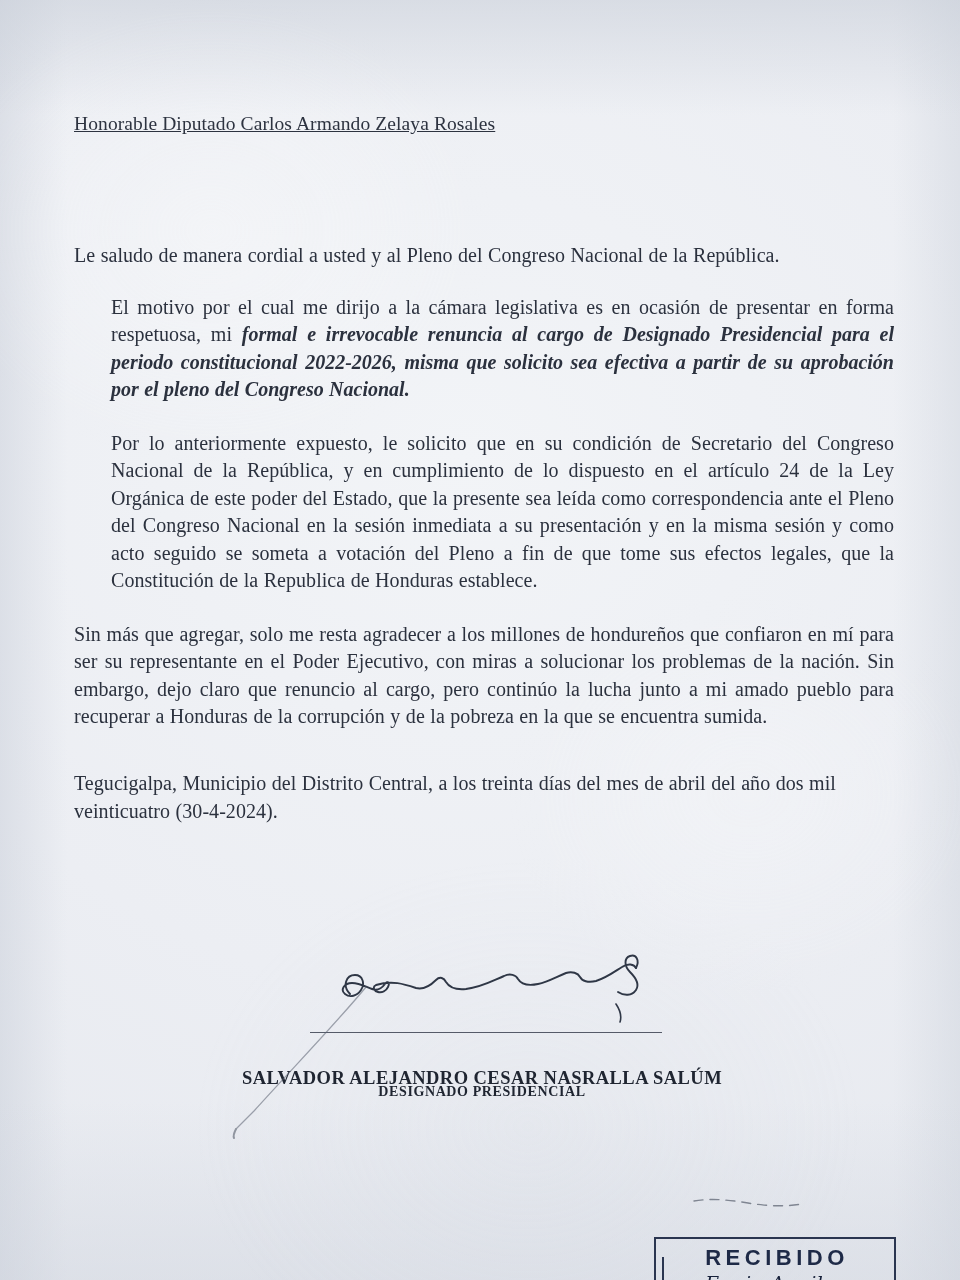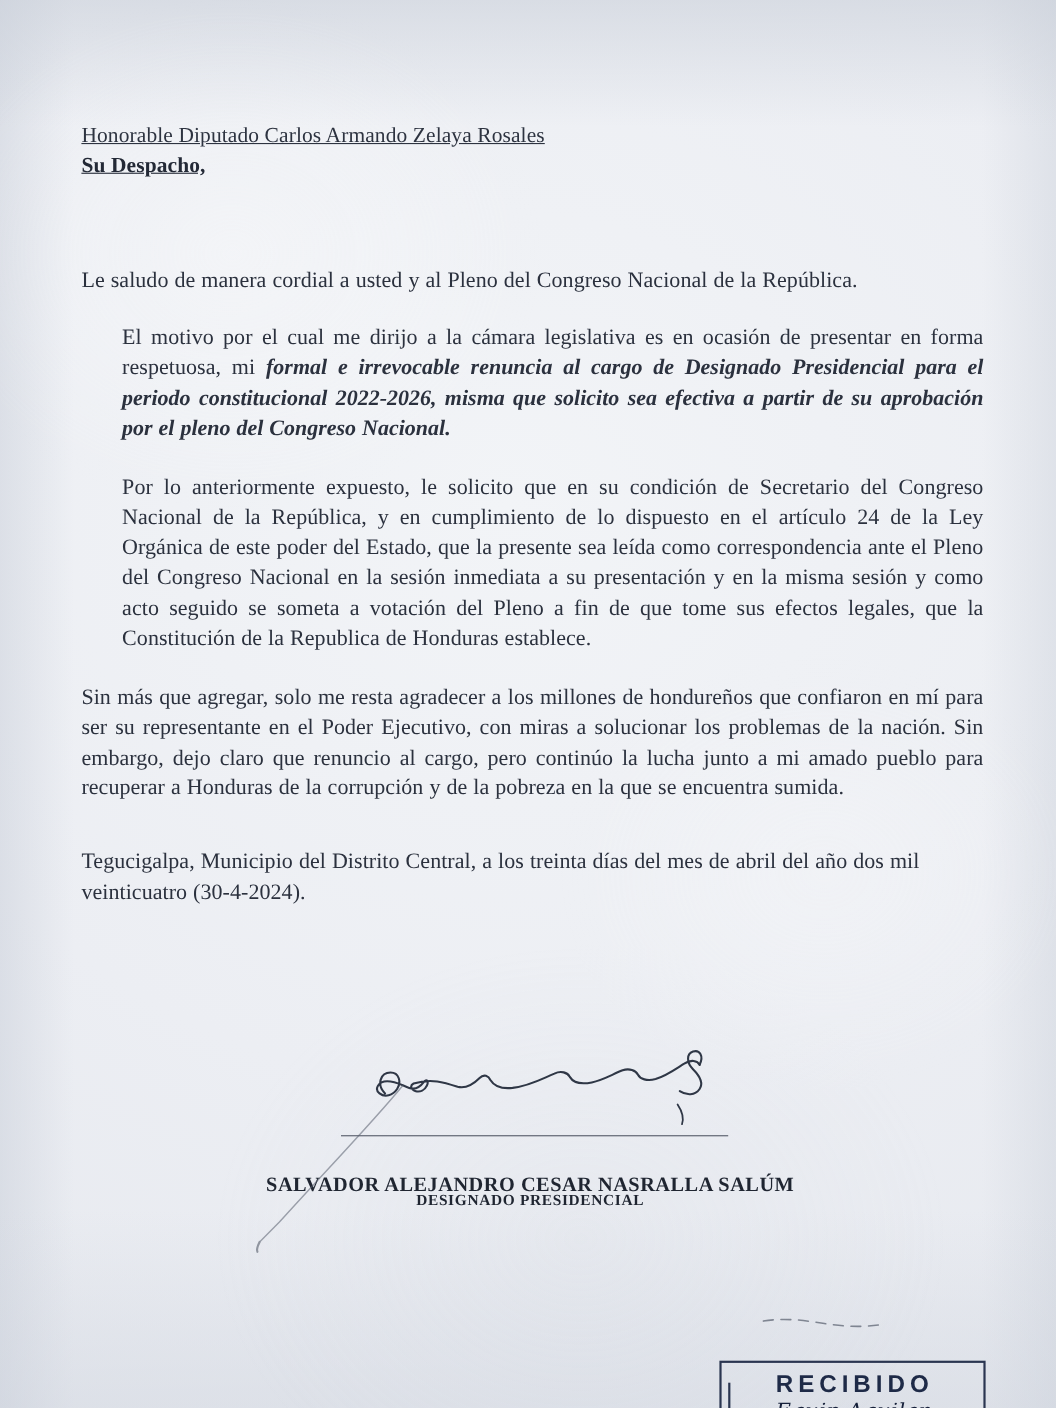--- a/index.html
+++ b/index.html
@@ -196,21 +196,20 @@
   }
 </style>
 </head>
 <body>
 
 <div class="page">
   <div class="content">
 
     <div class="addressee">
       <div class="addr-line">Honorable Diputado Carlos Armando Zelaya Rosales</div>
-      <div class="addr-line bold">Su Despacho,</div>
     </div>
 
     <div class="body-text">
 
       <p class="para nojust">Le saludo de manera cordial a usted y al Pleno del Congreso Nacional de la República.</p>
 
       <p class="para tight"><span>El motivo por el cual me dirijo a la cámara legislativa es en ocasión de presentar en forma respetuosa, mi </span><span class="bi">formal e irrevocable renuncia al cargo de Designado Presidencial para el periodo constitucional 2022-2026, misma que solicito sea efectiva a partir de su aprobación por el pleno del Congreso Nacional.</span></p>
 
 
       <p class="para tight">Por lo anteriormente expuesto, le solicito que en su condición de Secretario del Congreso Nacional de la República, y en cumplimiento de lo dispuesto en el artículo 24 de la Ley Orgánica de este poder del Estado, que la presente sea leída como correspondencia ante el Pleno del Congreso Nacional en la sesión inmediata a su presentación  y en la misma sesión y como  acto seguido se someta a votación del Pleno a fin de que tome sus efectos legales, que la Constitución de la Republica de Honduras establece.</p>

